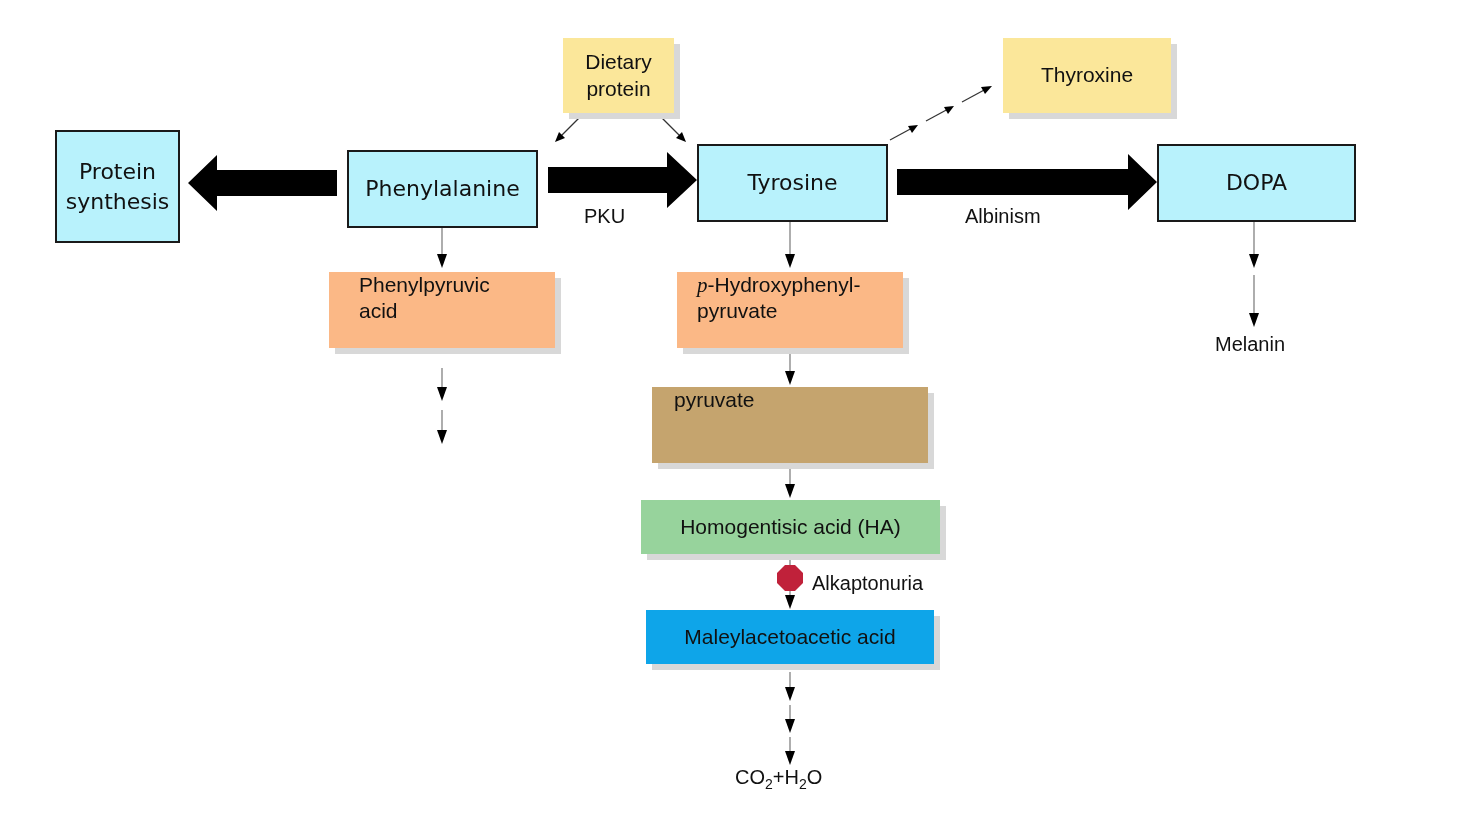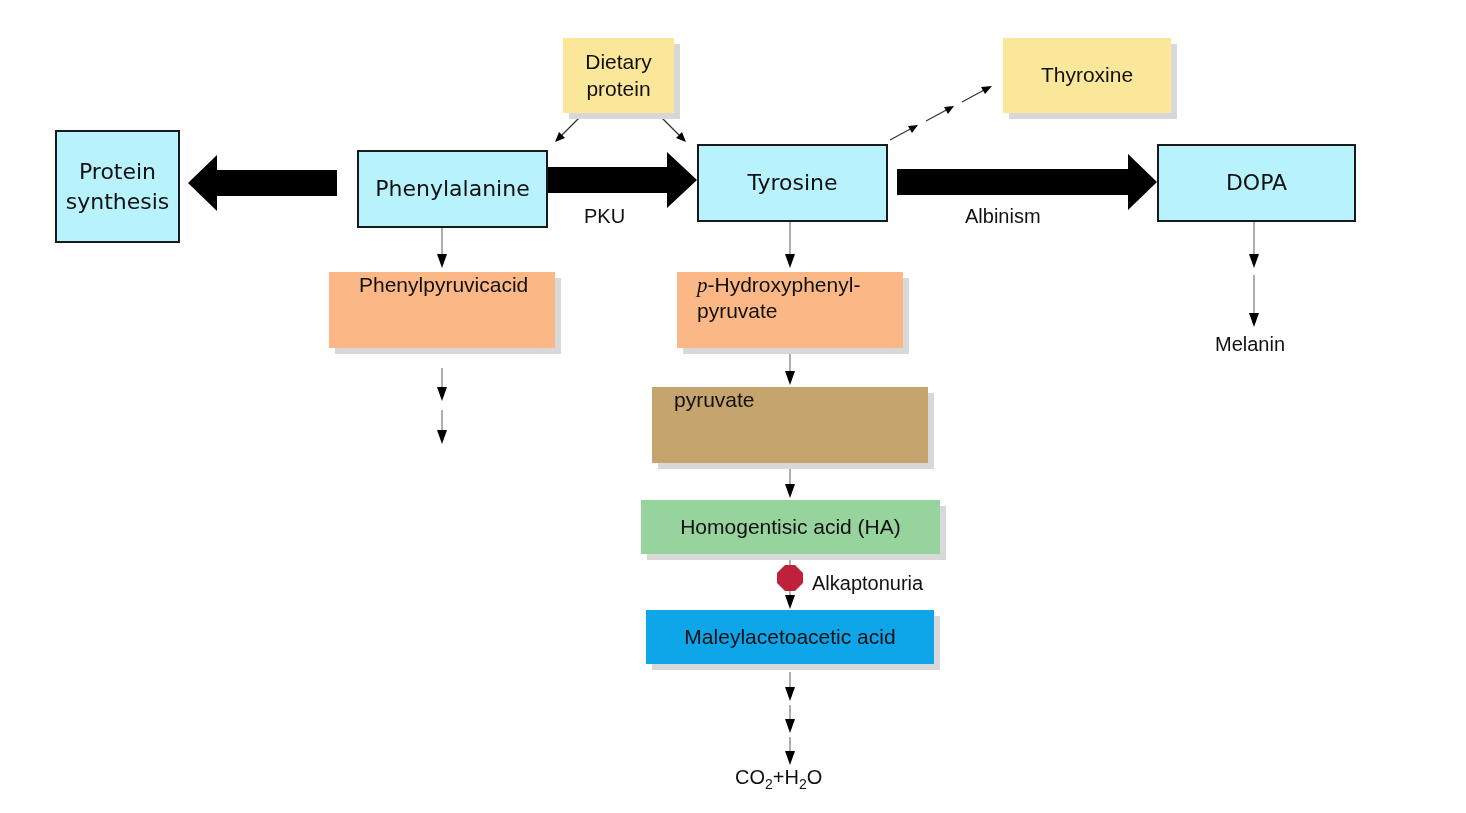--- a/index.html
+++ b/index.html
@@ -76,39 +76,39 @@
     <polygon points="1249,313 1259,313 1254,327"></polygon>
   </g>
 
   <polygon points="785,565 795,565 803,573 803,583 795,591 785,591 777,583 777,573" fill="#c0213a"></polygon>
 </svg>
 
 <div class="box blue" style="left:55px;top:130px;width:125px;height:113px;flex-direction:column;">
   <span>Protein</span>
   <span>synthesis</span>
 </div>
-<div class="box blue" style="left:347px;top:150px;width:191px;height:78px;margin-left:10px;">
+<div class="box blue" style="left:347px;top:150px;width:191px;height:78px;">
   <span>Phenylalanine</span>
 </div>
 <div class="box blue" style="left:697px;top:144px;width:191px;height:78px;">
   <span>Tyrosine</span>
 </div>
 <div class="box blue" style="left:1157px;top:144px;width:199px;height:78px;">
   <span>DOPA</span>
 </div>
 
 <div class="box yellow shadow" style="left:563px;top:38px;width:111px;height:75px;flex-direction:column;">
   <span>Dietary</span>
   <span>protein</span>
 </div>
 <div class="box yellow shadow" style="left:1003px;top:38px;width:168px;height:75px;">
   <span>Thyroxine</span>
 </div>
 
-<div class="box orange shadow" style="left:329px;top:272px;width:226px;height:76px;flex-direction:row;align-items:flex-start;">
+<div class="box orange shadow" style="left:329px;top:272px;width:226px;height:76px;flex-direction:column;align-items:flex-start;">
   <span>Phenylpyruvic</span>
   <span>acid</span>
 </div>
 <div class="box orange shadow" style="left:677px;top:272px;width:226px;height:76px;flex-direction:column;align-items:flex-start;padding-left:20px;">
   <span><span class="ital">p</span><span>-Hydroxyphenyl-</span></span>
   <span>pyruvate</span>
 </div>
 <div class="box tan shadow" style="left:652px;top:387px;width:276px;height:76px;flex-direction:column;align-items:flex-start;">
   <span>pyruvate</span>
 </div>

